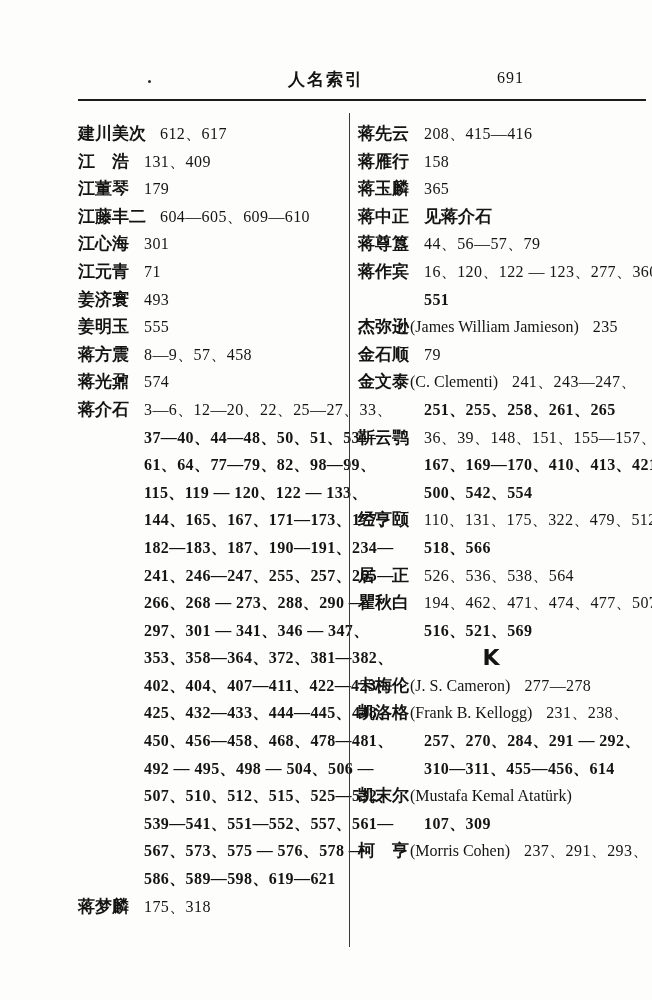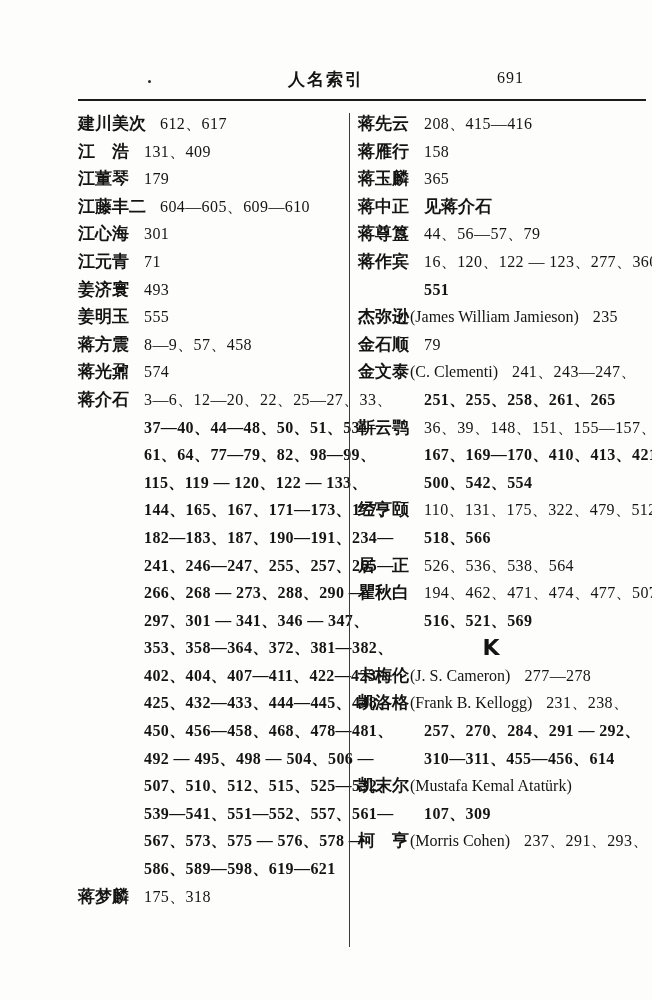--- a/index.html
+++ b/index.html
@@ -32,21 +32,21 @@
     background:#1c1c1c;
   }
 
   
   .col-divider{
     position:absolute;top:113px;left:349px;width:1px;height:834px;
     background:#3a3a3a;
   }
 
   
-  .col{position:absolute;top:110px;}
+  .col{position:absolute;top:120px;}
   .col-left{left:78px;width:266px;}
   .col-right{left:358px;width:266px;}
 
   .line{
     height:27.6px;line-height:27.6px;
     white-space:nowrap;
     font-size:16px;
   }
   .line.cont{padding-left:66px;}
   .line .n{

